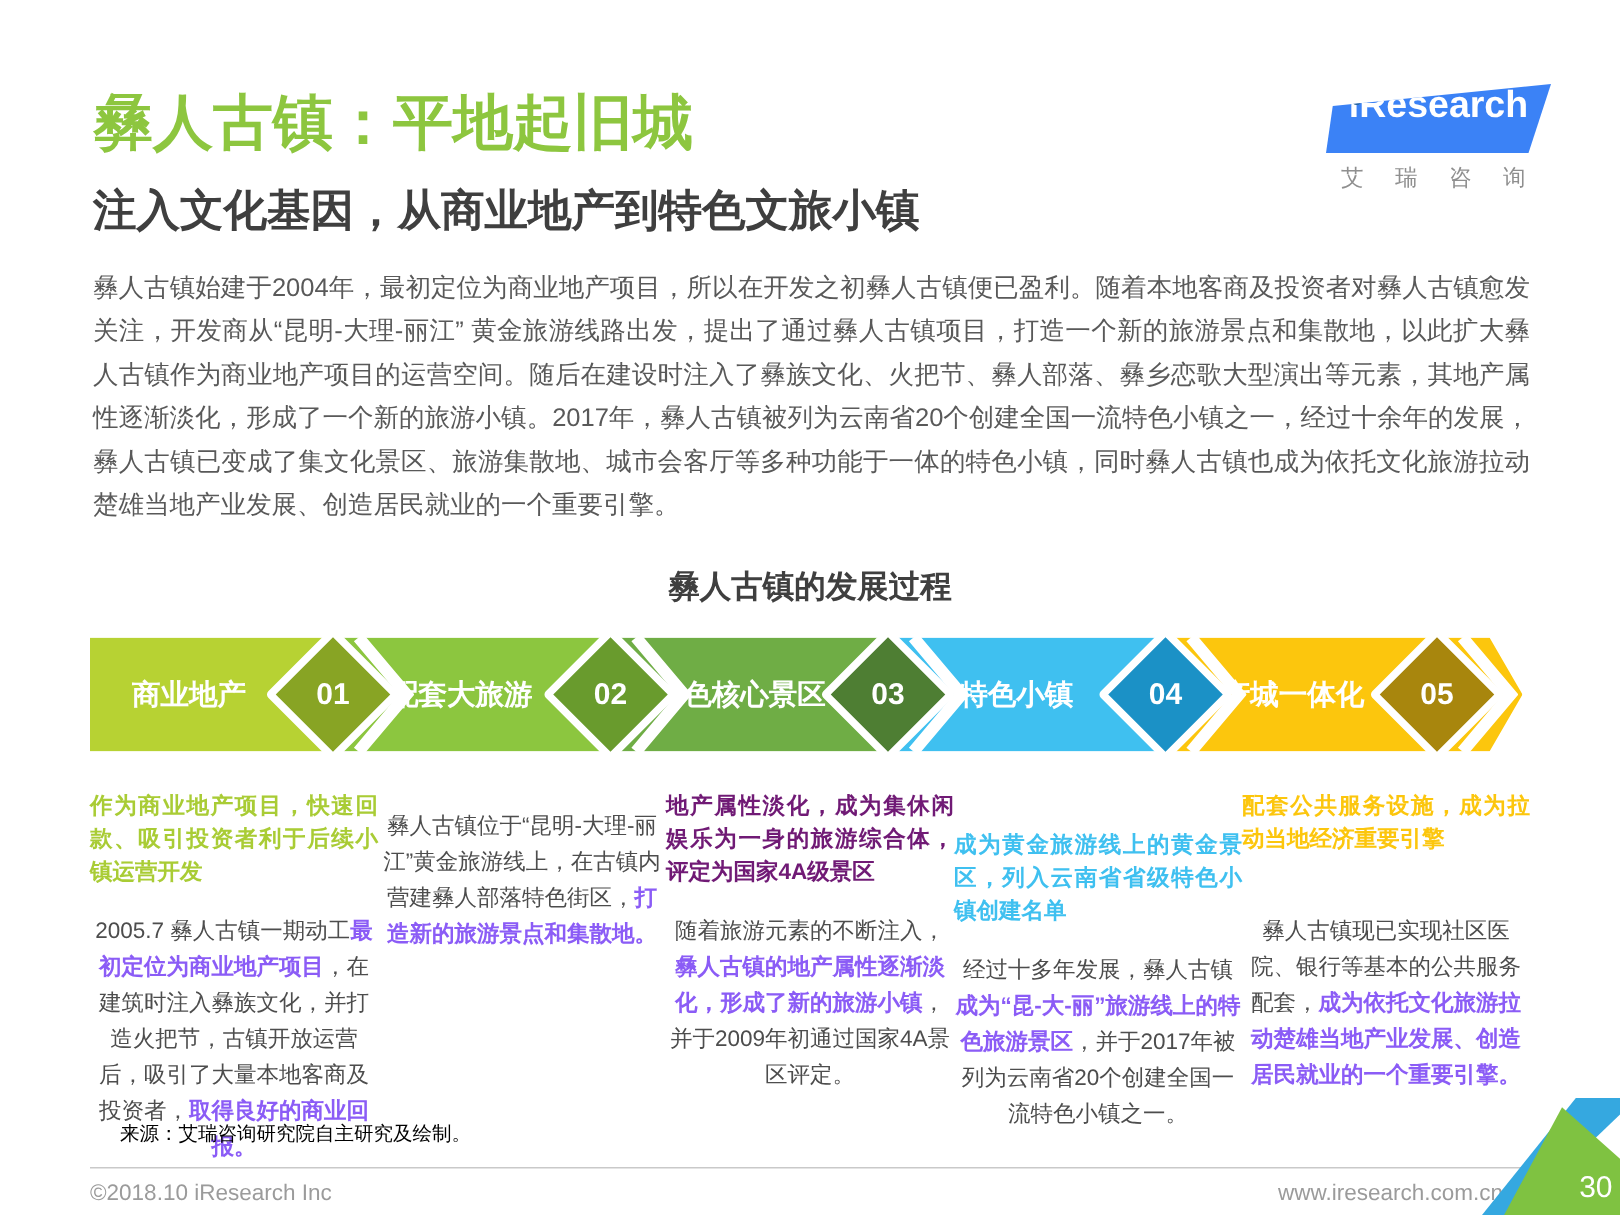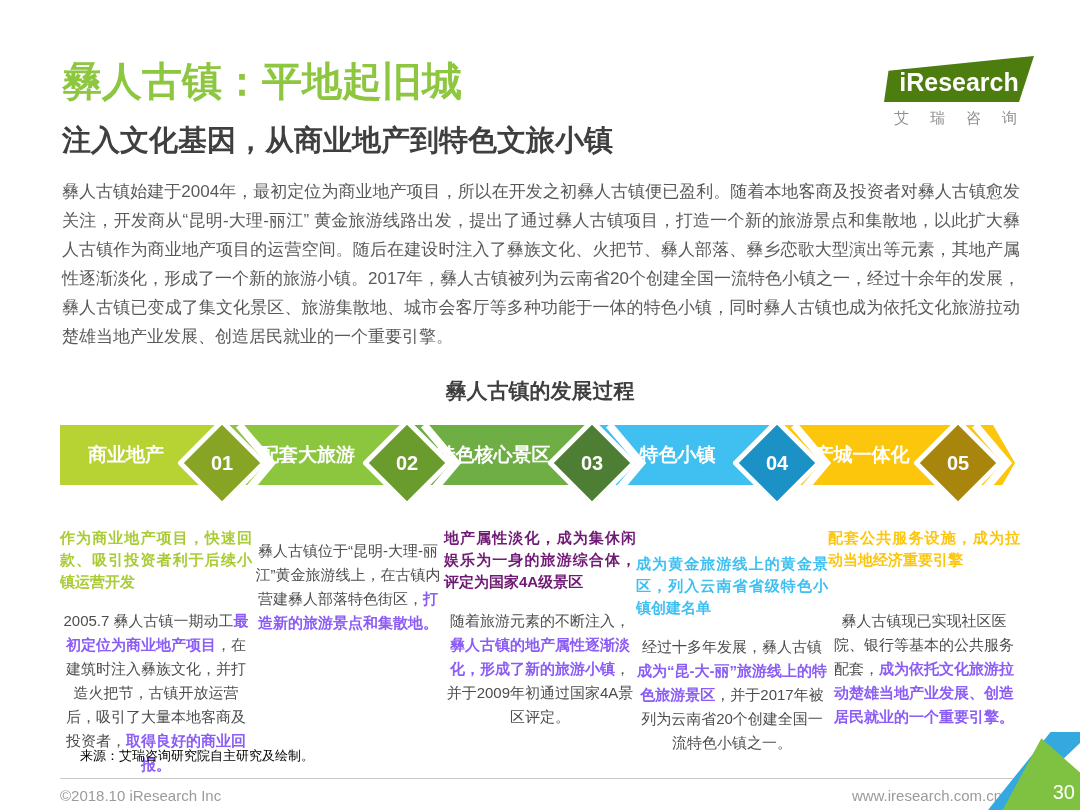--- a/index.html
+++ b/index.html
@@ -5,39 +5,39 @@
   * { margin:0; padding:0; box-sizing:border-box; }
   html,body { background:#e8e8e8; }
   .page {
     position:relative; width:1080px; height:810px; margin:0 auto;
     background:#ffffff; overflow:hidden;
     font-family:"Liberation Sans", sans-serif;
   }
   
   .logo { position:absolute; top:56px; right:44px; width:152px; }
   .logo-mark {
-    position:relative; width:150px; height:46px; background:#4d7c0f;
+    position:relative; width:150px; height:46px; background:#3b82f6;
     clip-path:polygon(3% 32%, 100% 0%, 90% 100%, 0% 100%);
-    display:flex; align-items:flex-end; justify-content:center;
+    display:flex; align-items:flex-start; justify-content:center;
     color:#fff; font-weight:bold; font-size:25px; padding-bottom:5px;
   }
   .logo-dot { position:absolute; left:17px; top:7px; width:7px; height:7px;
     border-radius:50%; background:#2a6496; }
   .logo-sub { margin-top:7px; text-align:center; font-size:15px; color:#8f8f8f;
     letter-spacing:21px; white-space:nowrap; padding-left:10px; }
   
   .title { margin:54px 0 0 62px; font-size:40px; font-weight:bold; color:#8dc63f; }
   .subtitle { margin:12px 0 0 62px; font-size:29px; font-weight:bold; color:#3f3f3f; }
   .intro { margin:16px 60px 0 62px; font-size:17px; line-height:29px;
     color:#595959; text-align:justify; }
   
   .diagram-title { margin-top:26px; text-align:center; font-size:21px;
     font-weight:bold; color:#3f3f3f; }
   .timeline { position:relative; margin:10px 0 0 60px; width:958px; height:96px; }
-  .seg { position:absolute; top:10px; height:60px; display:flex;
+  .seg { position:absolute; top:10px; height:76px; display:flex;
     align-items:center; color:#fff; font-weight:bold; font-size:19px; }
   .seg span { display:block; width:100%; text-align:center; }
   .seg1 { left:0;   width:184px; clip-path:polygon(0 0,162px 0,184px 38px,162px 76px,0 76px); padding:0 62px 0 10px; }
   .seg2 { left:162px; width:207px; clip-path:polygon(0 0,185px 0,207px 38px,185px 76px,0 76px,22px 38px); padding:0 64px 0 28px; }
   .seg3 { left:347px; width:207px; clip-path:polygon(0 0,185px 0,207px 38px,185px 76px,0 76px,22px 38px); padding:0 60px 0 26px; }
   .seg4 { left:532px; width:207px; clip-path:polygon(0 0,185px 0,207px 38px,185px 76px,0 76px,22px 38px); padding:0 64px 0 28px; }
   .seg5 { left:717px; width:238px; clip-path:polygon(0 0,216px 0,238px 38px,216px 76px,0 76px,22px 38px); padding:0 96px 0 28px; }
   .chev { position:absolute; top:4px; }
   .chev1{ left:174px; } .chev2{ left:359px; } .chev3{ left:544px; }
   .chev4{ left:729px; } .chev5{ left:910px; }

